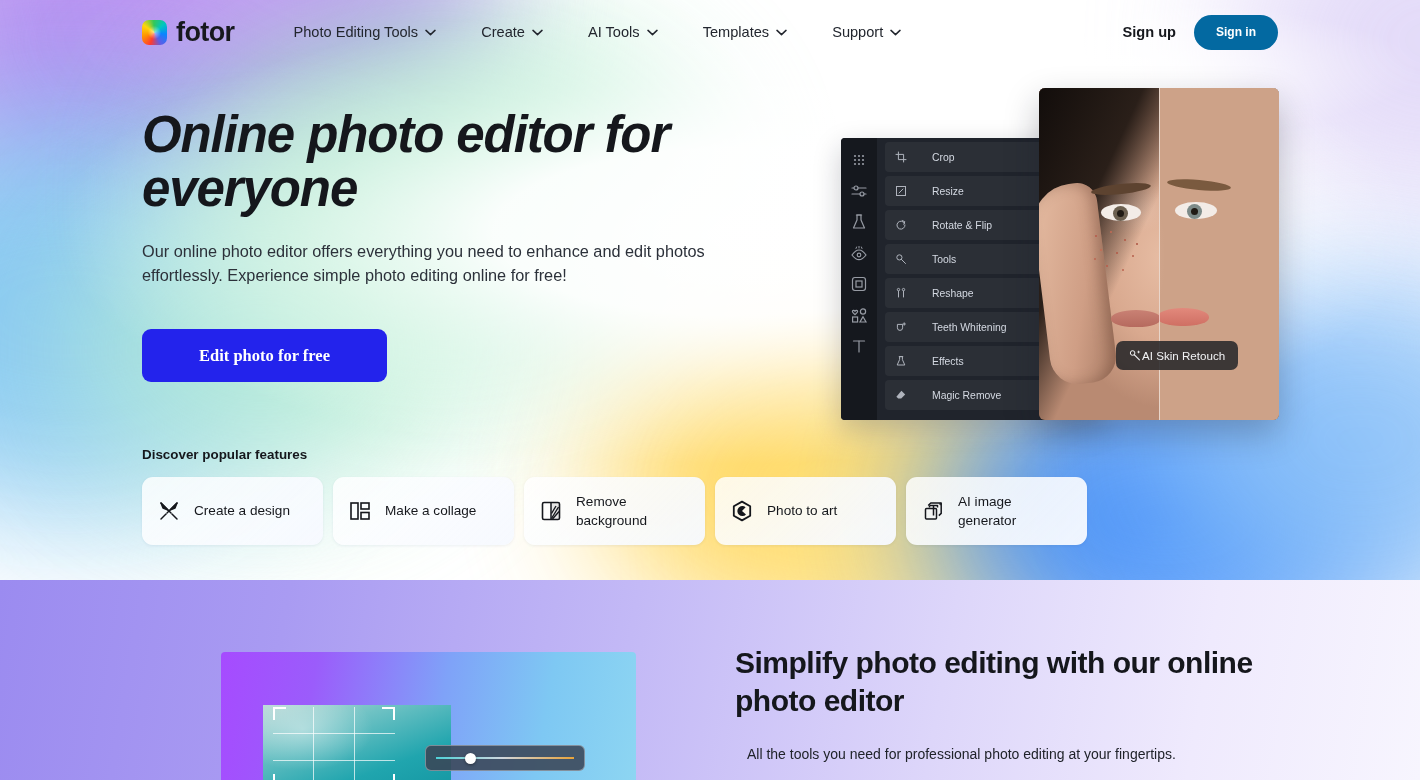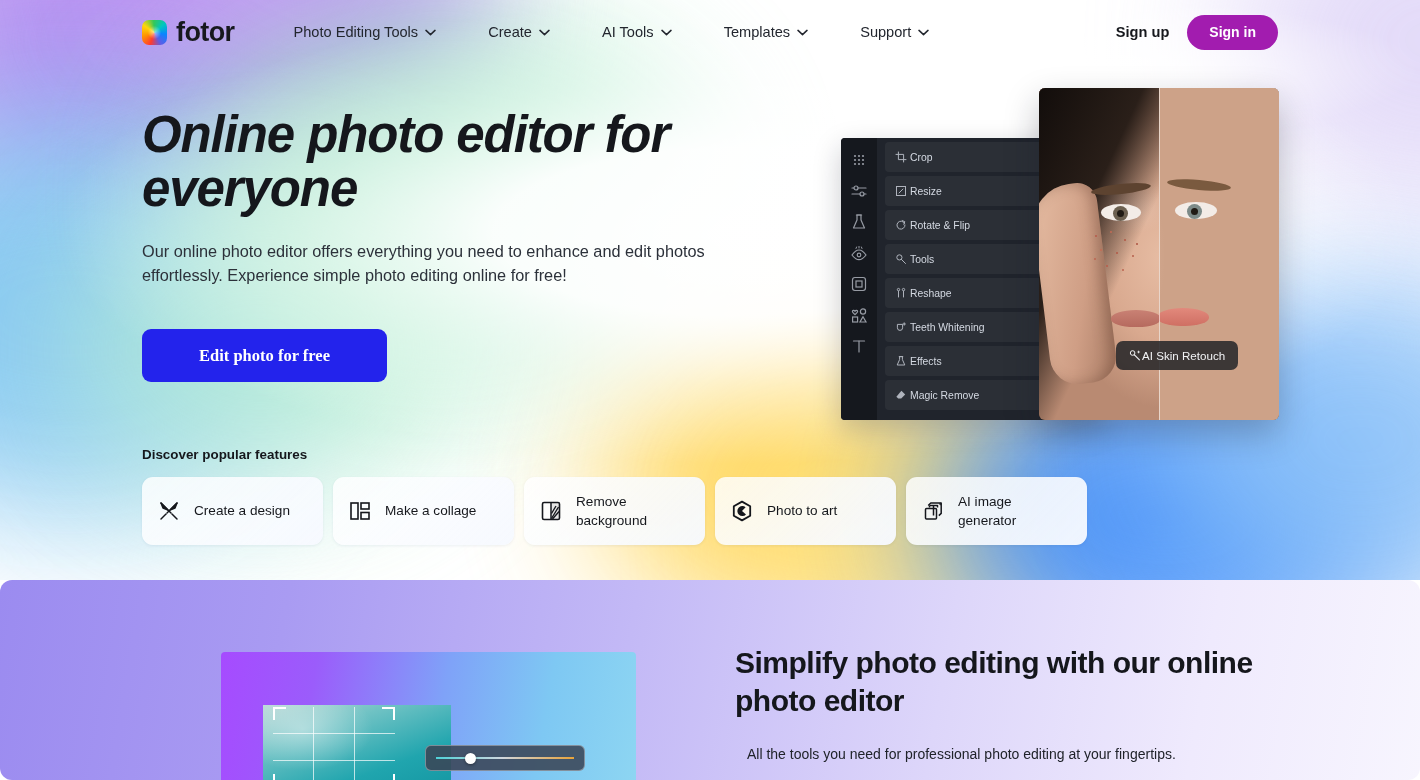--- a/index.html
+++ b/index.html
@@ -47,34 +47,34 @@
     width: 25px; height: 25px; border-radius: 7px; position: relative; overflow: hidden;
     background: conic-gradient(from 200deg,
       #ff3b30 0deg, #ff9500 52deg, #ffd60a 104deg, #34c759 156deg,
       #00c7be 208deg, #0a84ff 260deg, #5e5ce6 312deg, #ff3b30 360deg);
   }
   .logo-mark::after {
     content: ""; position: absolute; inset: 0;
     background: radial-gradient(circle at 50% 50%, rgba(255,255,255,.55) 0%, rgba(255,255,255,0) 38%);
   }
   .brand-name { font-size: 27px; font-weight: 700; color: #16181d; letter-spacing: -0.6px; }
-  .nav { display: flex; align-items: center; gap: 12px; margin-left: 39px; }
+  .nav { display: flex; align-items: center; gap: 5px; margin-left: 39px; }
   .nav-item {
     display: flex; align-items: center; gap: 7px; padding: 0 20px; height: 40px;
     font-size: 14.6px; color: #22262e; cursor: pointer; white-space: nowrap;
   }
   .chev { width: 11px; height: 7px; display: inline-block; position: relative; }
   .chev svg { display: block; }
   .header-right { margin-left: auto; display: flex; align-items: center; gap: 18px; }
   .signup {
     font-size: 14.6px; font-weight: 600; color: #16181d; cursor: pointer;
   }
   .signin {
-    background: #a21caf; color: #fff; border: none; border-radius: 999px;
-    padding: 0 22px; height: 35px; font-size: 14px; font-weight: 600;
+    background: #0369a1; color: #fff; border: none; border-radius: 999px;
+    padding: 0 22px; height: 35px; font-size: 12px; font-weight: 600;
     cursor: pointer; font-family: inherit;
   }
 
   
   .hero-copy { position: absolute; left: 142px; top: 108px; width: 600px; z-index: 20; }
   .hero-title {
     font-size: 51px; line-height: 1.05; font-weight: 700; color: #15171c;
     letter-spacing: -1.1px;
     font-style: italic;
   }
@@ -97,21 +97,21 @@
     box-shadow: 0 10px 28px rgba(20,25,40,.22);
   }
   .mock-rail {
     width: 36px; background: #15181e; display: flex; flex-direction: column;
     align-items: center; padding-top: 12px; gap: 11px; flex: 0 0 36px;
   }
   .rail-ico { width: 20px; height: 20px; opacity: .72; }
   .rail-ico svg { display: block; }
   .mock-list { flex: 1; padding: 4px 0 0 8px; }
   .mock-item {
-    display: flex; align-items: center; gap: 3px; height: 30px; margin-bottom: 4px;
+    display: flex; align-items: center; gap: 25px; height: 30px; margin-bottom: 4px;
     padding-left: 10px; border-radius: 4px; background: rgba(255,255,255,.05);
     color: #d4d9e2; font-size: 10.4px; white-space: nowrap;
   }
   .mock-item .mi-ico { width: 12px; height: 12px; opacity: .78; flex: 0 0 12px; }
   .mock-item .mi-ico svg { display: block; }
   .mock-photo {
     position: absolute; left: 198px; top: 0; width: 240px; height: 332px;
     border-radius: 6px; overflow: hidden;
     box-shadow: 0 14px 34px rgba(20,25,40,.28);
   }
@@ -192,21 +192,20 @@
   }
   .feat-ico { width: 24px; height: 24px; flex: 0 0 24px; }
   .feat-ico svg { display: block; }
   .feat-text { font-size: 13.6px; line-height: 1.42; color: #16181d; }
 
   
   .simplify {
     position: absolute; left: 0; top: 580px; width: 1420px; height: 200px;
     background: linear-gradient(100deg, #9b8bf0 0%, #a99bf2 20%, #c3b9f6 44%, #ddd6fa 66%, #efeafd 84%, #f7f5fe 100%);
     overflow: hidden;
-    border-radius: 12px;
   }
   .sim-copy { position: absolute; left: 735px; top: 64px; width: 560px; }
   .sim-title {
     font-size: 30px; line-height: 1.28; font-weight: 700; color: #15171c; letter-spacing: -0.5px;
   }
   .sim-sub { margin-top: 25px; font-size: 14px; color: #20232a; margin-left: 12px; }
   .sim-card {
     position: absolute; left: 221px; top: 72px; width: 415px; height: 155px;
     border-radius: 4px;
     background: linear-gradient(100deg, #a64bff 0%, #9b5cfb 22%, #7fa2f8 52%, #7ec8f3 76%, #8ed6f2 100%);

